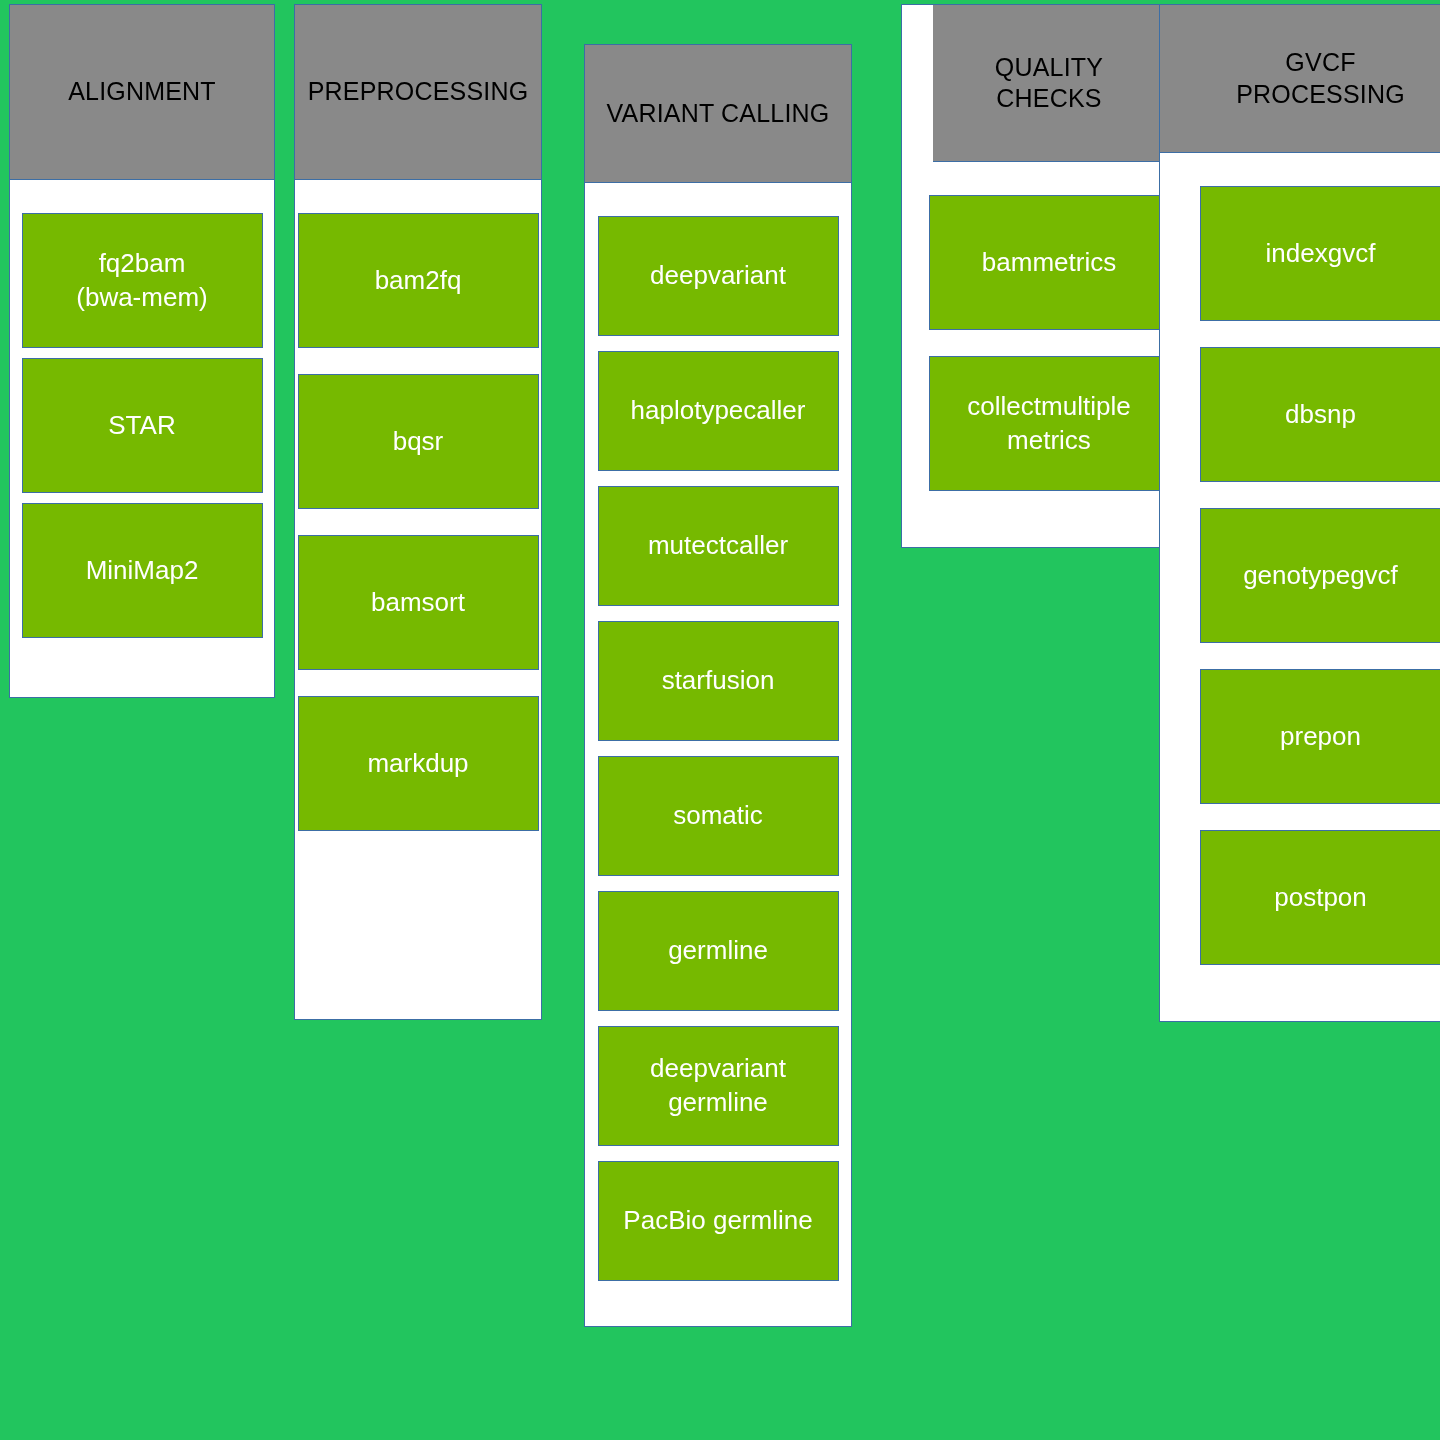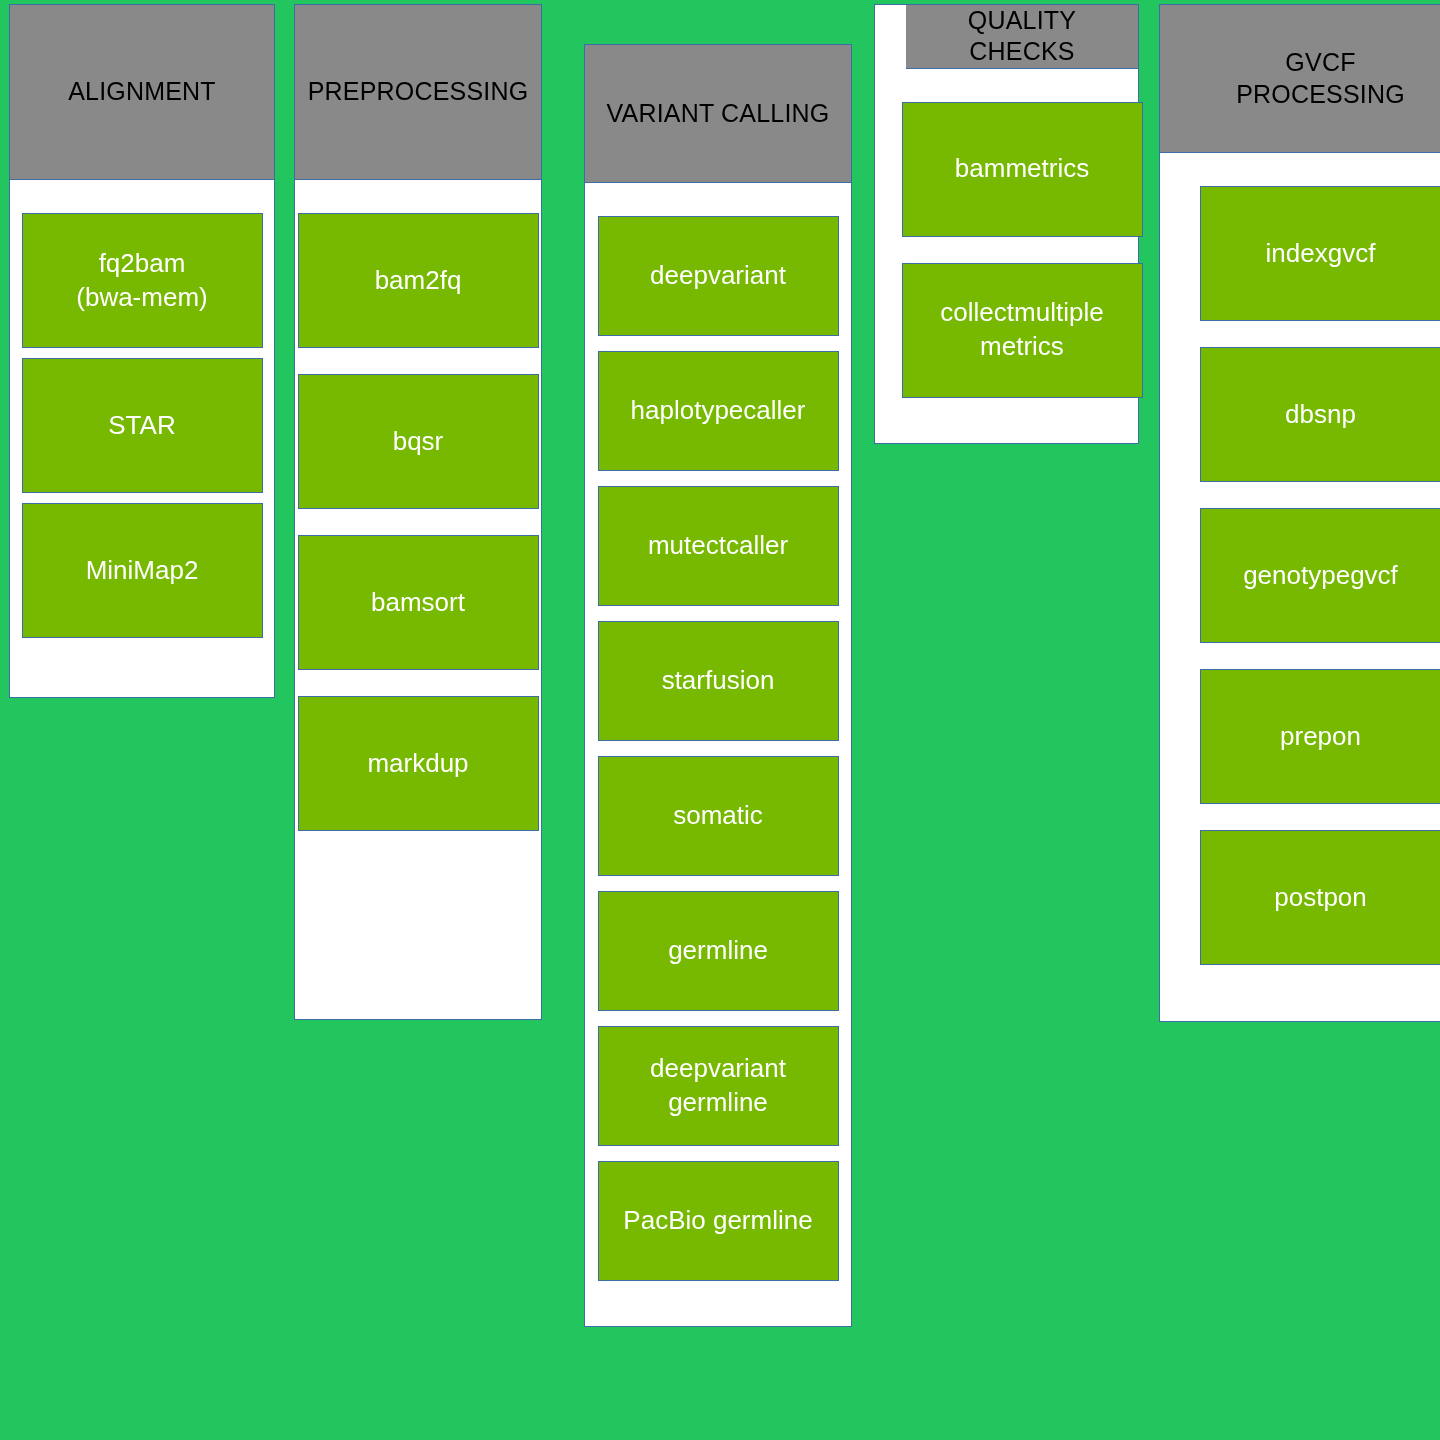--- a/index.html
+++ b/index.html
@@ -71,21 +71,21 @@
     text-align: center;
     font-size: 26px;
     line-height: 1.3;
     padding: 0 8px;
   }
 
   
   #col-alignment      { left: 9px;    width: 266px;  height: 694px;  }
   #col-preprocessing  { left: 294px;  width: 248px;  height: 1016px; justify-content: space-between; }
   #col-variant        { left: 584px;  width: 268px;  height: 1283px; margin-top: 40px; }
-  #col-quality        { left: 874px;  width: 265px;  height: 440px; padding-left: 31px;  }
+  #col-quality        { left: 901px;  width: 265px;  height: 544px; padding-left: 31px;  }
   #col-gvcf           { left: 1159px; width: 323px;  height: 1018px; }
 
   
   #col-alignment .node      { width: 241px; height: 135px; margin-bottom: 10px; }
   #col-preprocessing .node  { width: 241px; height: 135px; margin-bottom: 26px; }
   #col-variant .node        { width: 241px; height: 120px; margin-bottom: 15px; }
   #col-quality .node        { width: 241px; height: 135px; margin-bottom: 26px; text-align: center; }
   #col-gvcf .node           { width: 241px; height: 135px; margin-bottom: 26px; }
 
   .node:last-child { margin-bottom: 0; }

